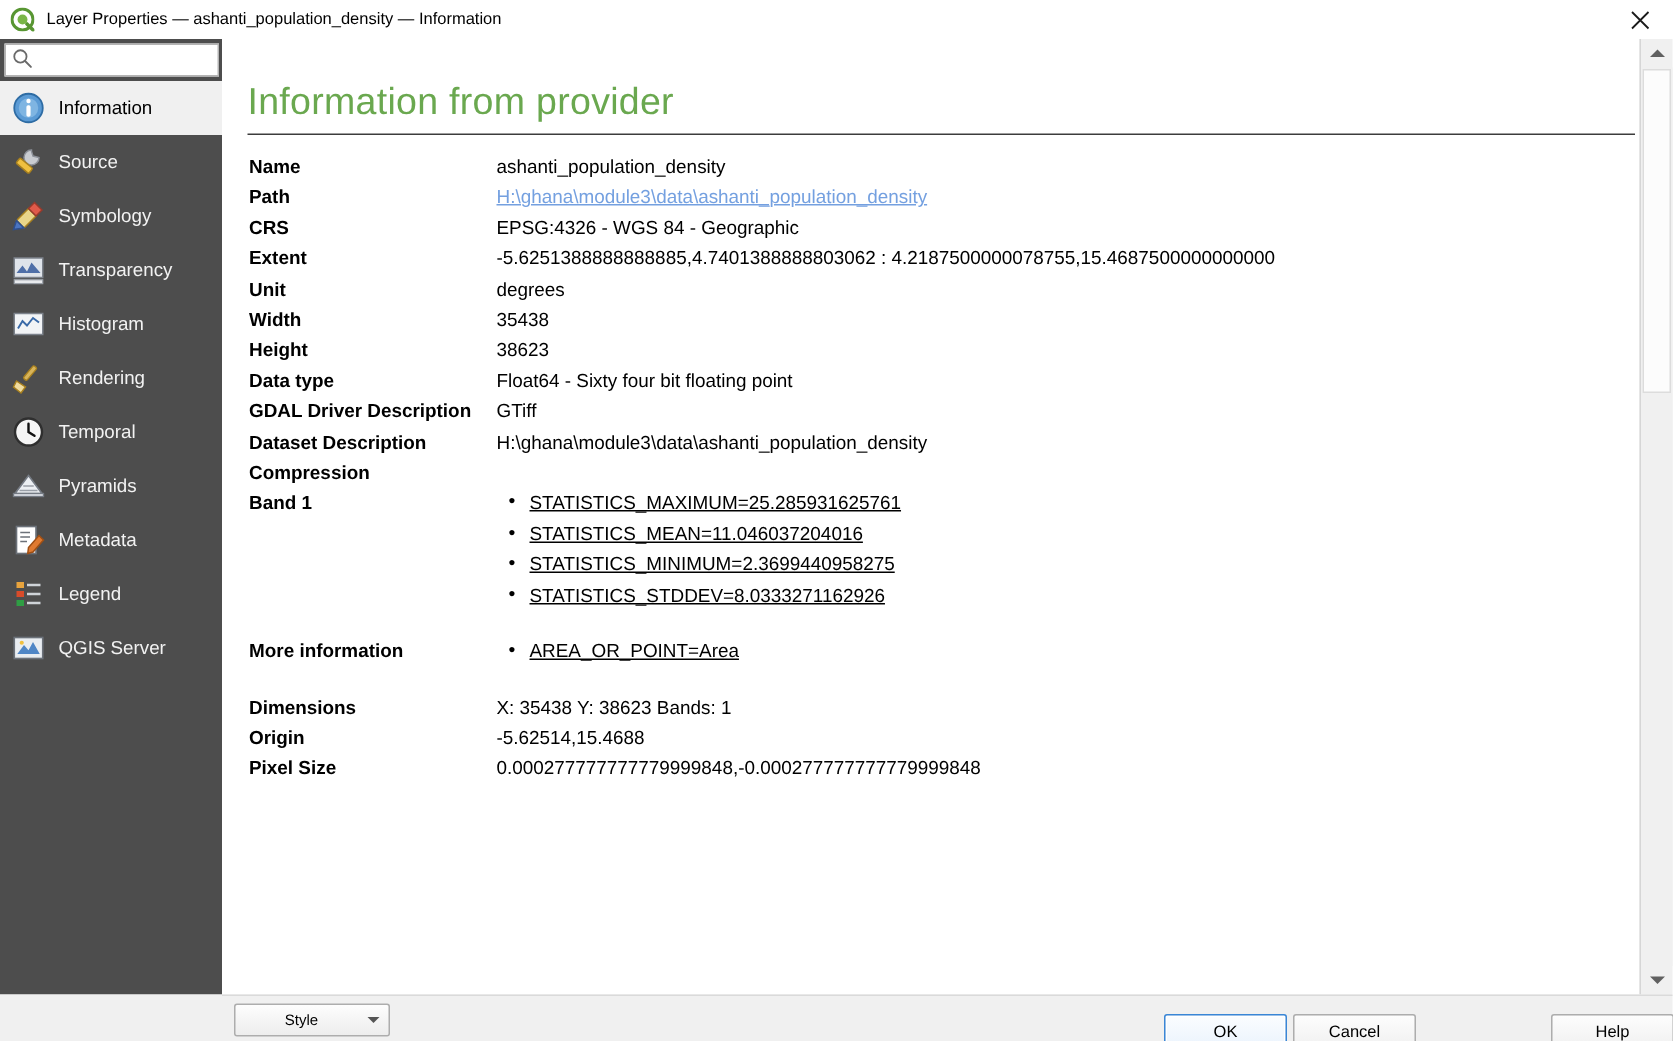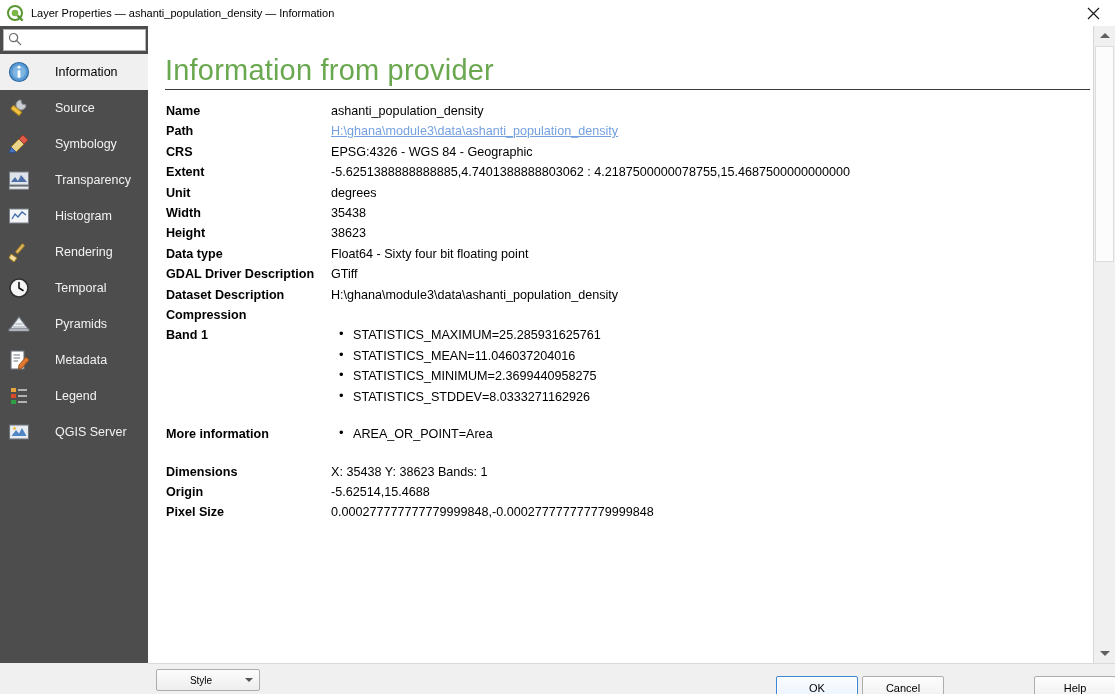--- a/index.html
+++ b/index.html
@@ -52,57 +52,57 @@
     width: 16px; height: 16px; margin-left: 4px; flex: 0 0 auto;
   }
   #search-input {
     border: 0; outline: 0; background: transparent;
     font-family: "Liberation Sans", sans-serif; font-size: 12px;
     width: 115px; padding: 0 0 0 3px; color: #222;
   }
 
   .side-item {
     position: relative; height: 36px; display: flex; align-items: center;
-    padding-left: 6px; cursor: pointer; color: #f2f2f2; font-size: 12.5px; gap: 16px;
+    padding-left: 6px; cursor: pointer; color: #f2f2f2; font-size: 12.5px;
   }
   .side-item .si-icon {
     width: 26px; height: 26px; margin-right: 7px; flex: 0 0 auto;
     display: flex; align-items: center; justify-content: center;
   }
   .side-item.active { background: #f0f0f0; color: #000000; }
 
   
   #content {
     position: absolute; left: 148px; top: 26px; width: 945px; height: 637px;
     background: #ffffff; overflow: hidden;
   }
   #section-title {
     position: absolute; left: 17px; top: 28px;
-    font-size: 29px; color: #6aa84f; font-weight: normal; letter-spacing: .2px;
+    font-size: 25px; color: #6aa84f; font-weight: normal; letter-spacing: .2px;
   }
   #title-rule {
     position: absolute; left: 17px; top: 63px; width: 925px; height: 1px;
     background: #3c3c3c;
   }
   #info-table {
     position: absolute; left: 18px; top: 75px; width: 925px;
   }
   #info-table table { border-collapse: collapse; }
   #info-table td {
     vertical-align: top;
     font-size: 12.6px; color: #000000;
     padding: 0; line-height: 20.4px;
   }
   td.lbl { font-weight: bold; width: 165px; padding-right: 8px; white-space: pre-line; }
   td.val { white-space: nowrap; }
   td.val a {
     color: #74a0e0; text-decoration: underline;
   }
   ul.stats { margin: 0; padding: 0 0 0 22px; list-style: none; }
-  ul.stats li { position: relative; line-height: 20.4px; font-size: 12.6px; white-space: nowrap; }
+  ul.stats li { position: relative; line-height: 20.4px; font-size: 12.6px; white-space: nowrap; text-decoration: underline; }
   ul.stats li::before {
     content: "\2022"; position: absolute; left: -14px; top: -1px; font-size: 13px;
   }
   tr.spacer td { height: 17px; line-height: 17px; }
 
   
   #scrollbar {
     position: absolute; left: 1093px; top: 26px; width: 22px; height: 637px;
     background: #f0f0f0; border-left: 1px solid #d6d6d6;
   }

